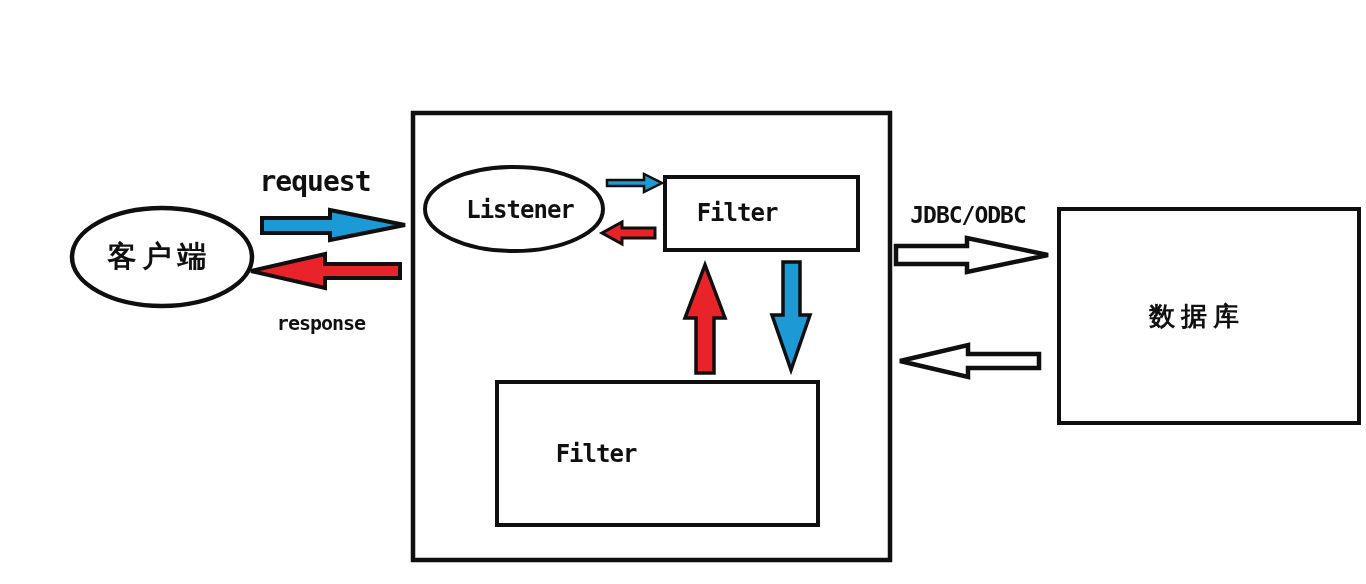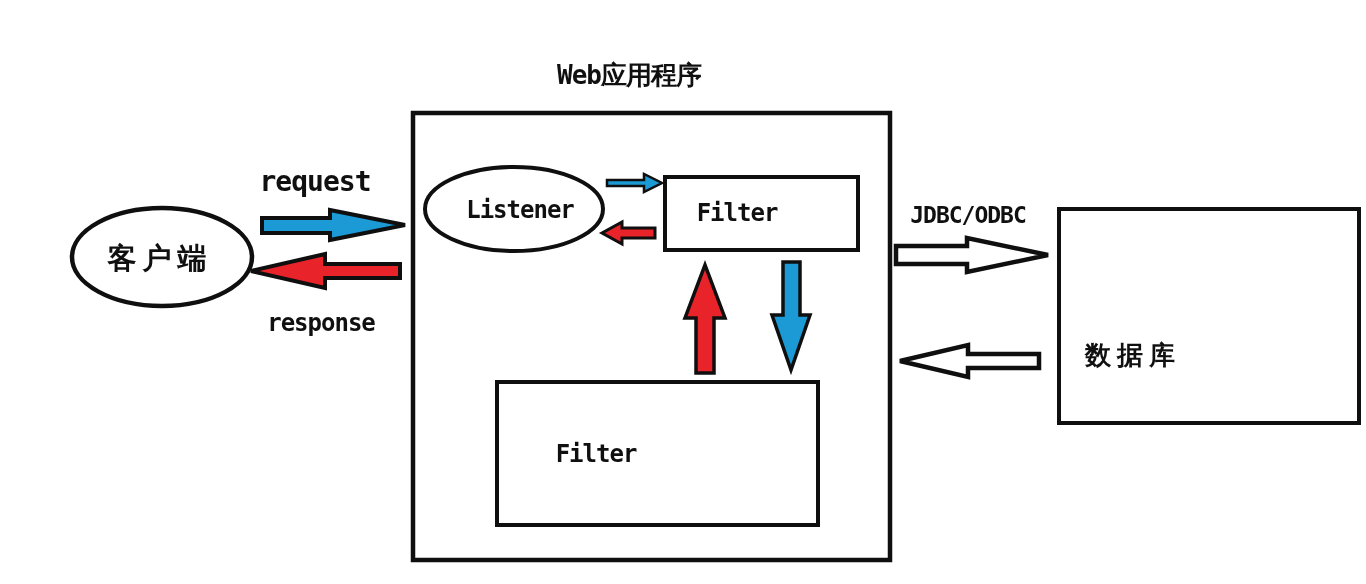--- a/index.html
+++ b/index.html
@@ -36,21 +36,21 @@
     white-space: nowrap;
     color: #101010;
     font-weight: bold;
     line-height: 1;
   }
   .latin {
     font-family: "DejaVu Sans Mono", monospace;
     letter-spacing: -1px;
   }
   .cjk {
-    font-family: Liberation Serif, serif;
+    font-family: Liberation Mono, monospace;
     letter-spacing: 6px;
   }
 </style>
 </head>
 <body>
 
 <div class="canvas">
 
   <svg viewBox="0 0 1366 584">
 
@@ -76,31 +76,30 @@
 
     <polygon class="arrow" stroke-width="3.5" points="696,373 696,318 685,318 705,265 725,318 714,318 714,373" fill="#e8232a"></polygon>
 
     <polygon class="arrow" stroke-width="3.5" points="783,262 783,315 772,315 791,370 810,315 800,315 800,262" fill="#1b9ad6"></polygon>
 
     <polygon class="arrow" stroke-width="4.5" points="896,246 967,246 967,238 1048,255 967,272 967,264 896,264" fill="#ffffff"></polygon>
 
     <polygon class="arrow" stroke-width="4.5" points="1039,354 968,354 968,345 900,361 968,377 968,368 1039,368" fill="#ffffff"></polygon>
   </svg>
 
-  <div class="lbl latin" style="left:629px; top:75px; font-size:26px;">Web应用程序</div>
 
   <div class="lbl cjk" style="left:160px; top:258px; font-size:29px;">客户端</div>
 
   <div class="lbl latin" style="left:315px; top:182px; font-size:28px;">request</div>
 
-  <div class="lbl latin" style="left:321px; top:323px; font-size:24px;">response</div>
+  <div class="lbl latin" style="left:321px; top:323px; font-size:20px;">response</div>
 
   <div class="lbl latin" style="left:520px; top:210px; font-size:24px;">Listener</div>
 
   <div class="lbl latin" style="left:737px; top:213px; font-size:24px;">Filter</div>
 
   <div class="lbl latin" style="left:596px; top:454px; font-size:24px;">Filter</div>
 
   <div class="lbl latin" style="left:968px; top:215px; font-size:23px;text-align:right;">JDBC/ODBC</div>
 
-  <div class="lbl cjk" style="left:1133px; top:318px; font-size:26px;margin-top:38px;">数据库</div>
+  <div class="lbl cjk" style="left:1197px; top:318px; font-size:26px;">数据库</div>
 
 </div>
 
 </body></html>

